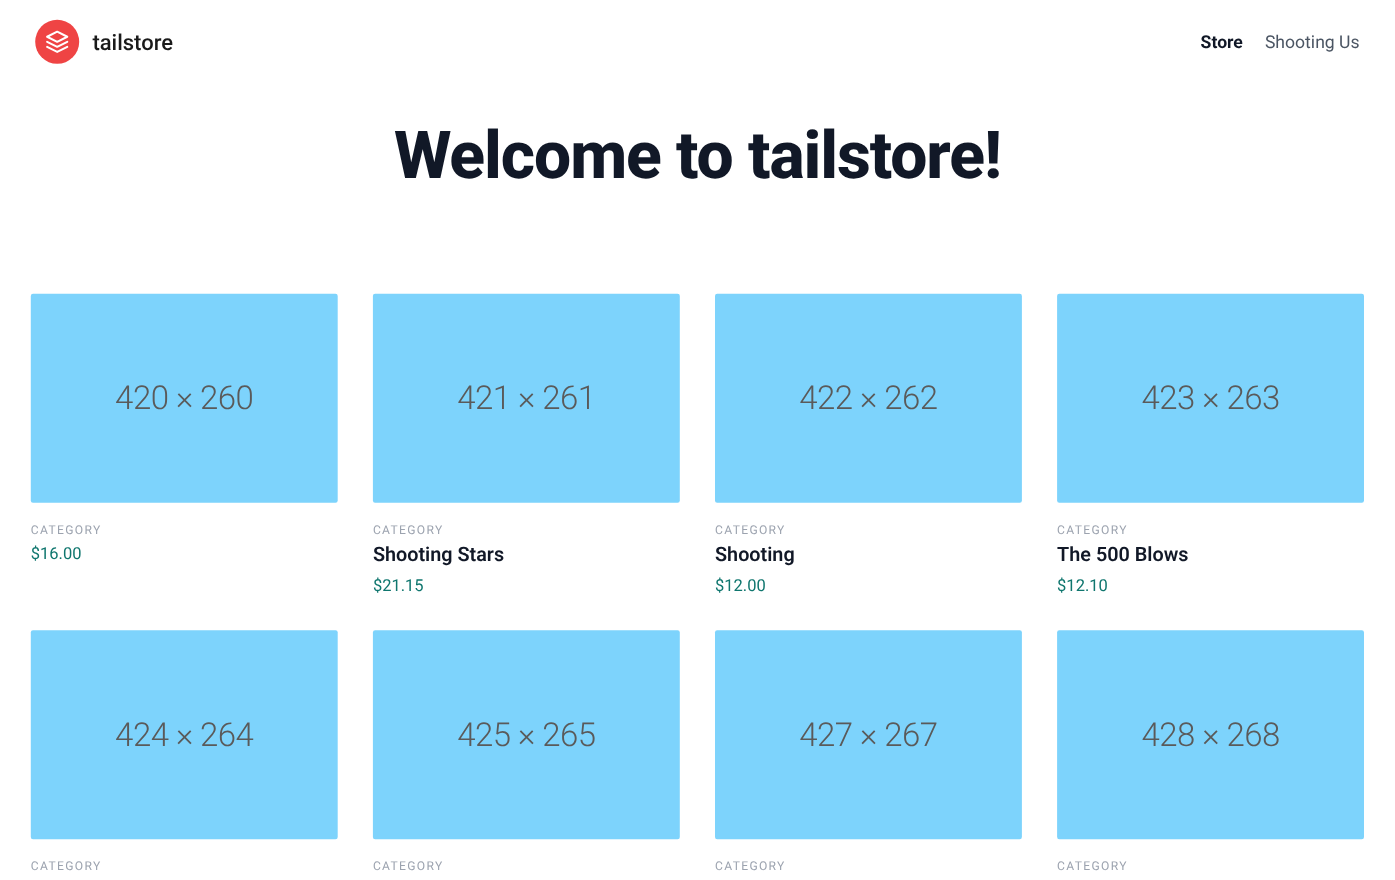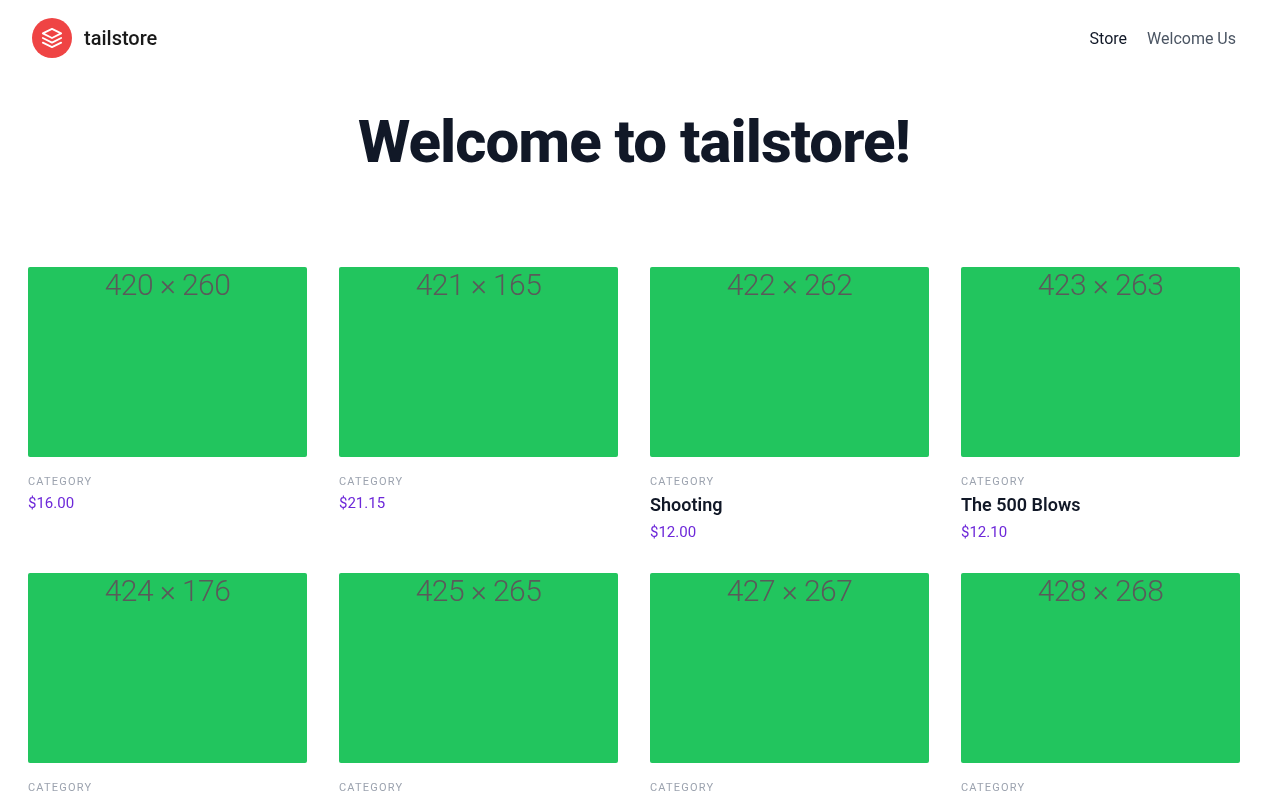--- a/index.html
+++ b/index.html
@@ -44,21 +44,21 @@
       gap: 20px;
       align-items: center;
     }
     .nav-link {
       font-size: 16px;
       color: #4b5563;
       text-decoration: none;
       cursor: pointer;
     }
     .nav-link.active {
-      font-weight: 400;
+      font-weight: 700;
       color: #111827;
     }
     .hero {
       text-align: center;
       padding: 30px 20px 90px 20px;
     }
     .hero-title {
       font-size: 60px;
       font-weight: 800;
       letter-spacing: -1px;
@@ -74,24 +74,24 @@
     .product-card {
       width: 25%;
       padding: 0 16px 32px 16px;
       display: block;
       text-decoration: none;
       cursor: pointer;
     }
     .product-image {
       width: 100%;
       height: 190px;
-      background: #22c55e;
+      background: #7dd3fc;
       border-radius: 2px;
       display: flex;
-      align-items: flex-start;
+      align-items: center;
       justify-content: center;
       margin-bottom: 18px;
     }
     .product-image-text {
       font-size: 30px;
       font-weight: 300;
       color: #5a5a5a;
       letter-spacing: -0.5px;
     }
     .product-category {
@@ -102,63 +102,64 @@
       margin-bottom: 6px;
     }
     .product-name {
       font-size: 18px;
       font-weight: 600;
       color: #111827;
       margin-bottom: 8px;
     }
     .product-price {
       font-size: 15px;
-      color: #6d28d9;
+      color: #0f766e;
     }
   </style>
 </head>
 <body>
 
 <header class="header">
   <a class="brand">
     <span class="logo-circle">
       <svg width="22" height="22" viewBox="0 0 24 24" fill="none" stroke="#ffffff" stroke-width="2" stroke-linecap="round" stroke-linejoin="round">
         <polygon points="12 2 2 7 12 12 22 7 12 2"></polygon>
         <polyline points="2 17 12 22 22 17"></polyline>
         <polyline points="2 12 12 17 22 12"></polyline>
       </svg>
     </span>
     <span class="brand-name">tailstore</span>
   </a>
   <nav class="nav">
     <a class="nav-link active">Store</a>
-    <a class="nav-link">Welcome Us</a>
+    <a class="nav-link">Shooting Us</a>
   </nav>
 </header>
 
 <section class="hero">
   <h1 class="hero-title">Welcome to tailstore!</h1>
 </section>
 
 <section class="products">
   <div class="product-grid">
 
     <a class="product-card">
       <div class="product-image">
         <span class="product-image-text">420 × 260</span>
       </div>
       <div class="product-category">CATEGORY</div>
       <div class="product-price">$16.00</div>
     </a>
 
     <a class="product-card">
       <div class="product-image">
-        <span class="product-image-text">421 × 165</span>
-      </div>
-      <div class="product-category">CATEGORY</div>
+        <span class="product-image-text">421 × 261</span>
+      </div>
+      <div class="product-category">CATEGORY</div>
+      <div class="product-name">Shooting Stars</div>
       <div class="product-price">$21.15</div>
     </a>
 
     <a class="product-card">
       <div class="product-image">
         <span class="product-image-text">422 × 262</span>
       </div>
       <div class="product-category">CATEGORY</div>
       <div class="product-name">Shooting</div>
       <div class="product-price">$12.00</div>
@@ -168,21 +169,21 @@
       <div class="product-image">
         <span class="product-image-text">423 × 263</span>
       </div>
       <div class="product-category">CATEGORY</div>
       <div class="product-name">The 500 Blows</div>
       <div class="product-price">$12.10</div>
     </a>
 
     <a class="product-card">
       <div class="product-image">
-        <span class="product-image-text">424 × 176</span>
+        <span class="product-image-text">424 × 264</span>
       </div>
       <div class="product-category">CATEGORY</div>
       <div class="product-name"></div>
       <div class="product-price"></div>
     </a>
 
     <a class="product-card">
       <div class="product-image">
         <span class="product-image-text">425 × 265</span>
       </div>

